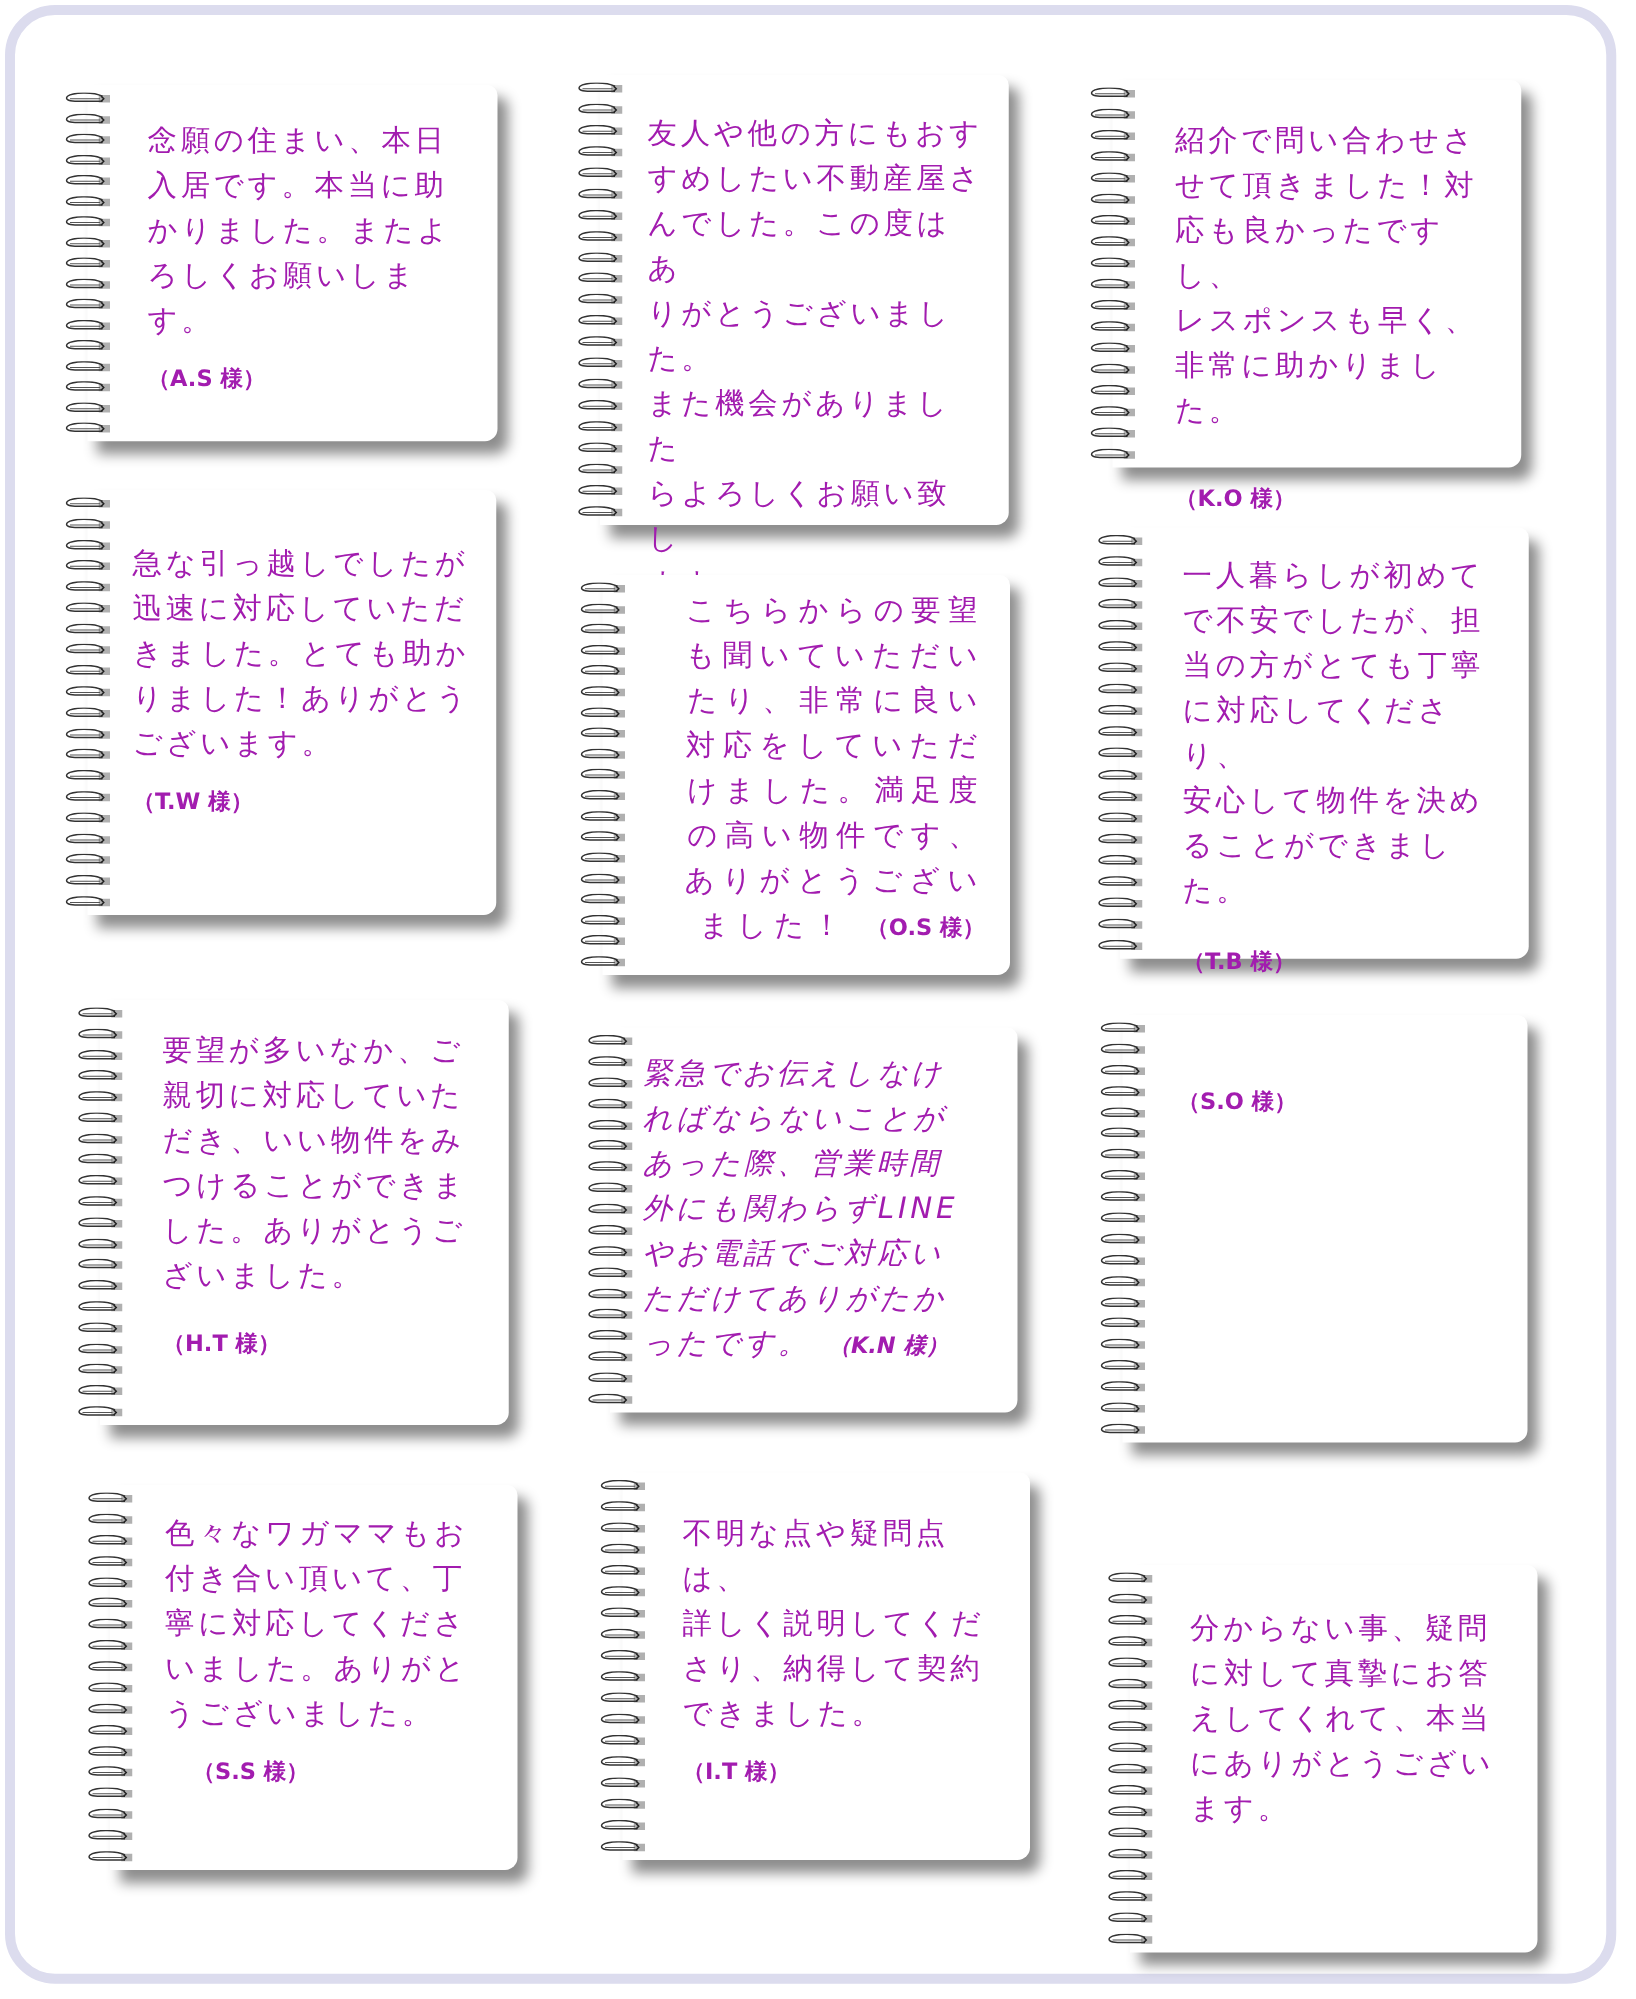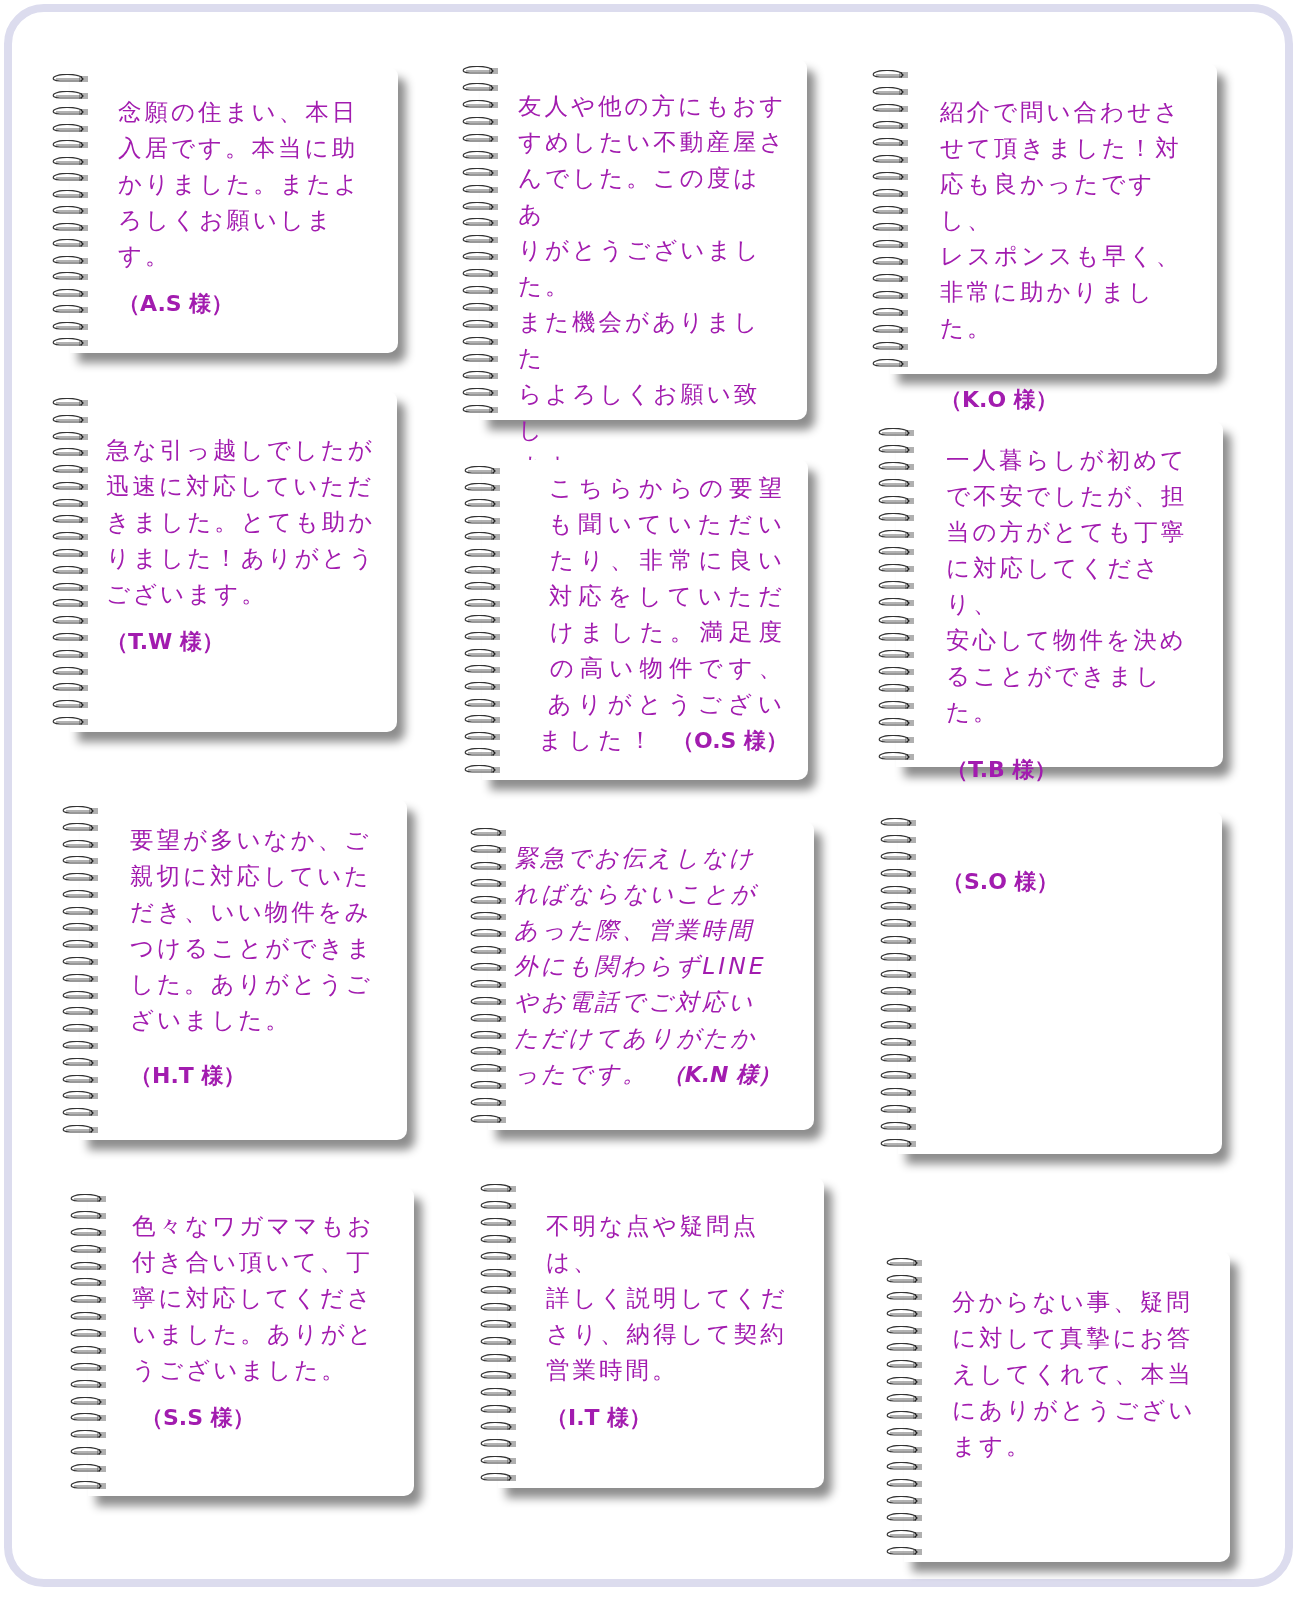--- a/index.html
+++ b/index.html
@@ -27,21 +27,21 @@
     width: 34px; height: 9px; position: relative;
   }
   .coil svg { display: block; }
   .note .body {
     position: absolute; left: 62px; right: 20px; top: 30px;
     font-size: 23.5px; line-height: 36px; color: #a21caf;
     letter-spacing: 3px; white-space: pre-line;
     font-family: "DejaVu Sans", sans-serif;
   }
   .note .sig {
-    display: block; font-weight: bold; font-size: 22px; letter-spacing: 0;
+    display: block; font-weight: bold; font-size: 18px; letter-spacing: 0;
     margin-top: 12px;
     font-family: "DejaVu Sans", sans-serif;
   }
   .note .sig.inline { display: inline; margin-left: 14px; margin-top: 0; }
 </style>
 </head>
 <body>
 
 <div class="frame"></div>
 
@@ -1677,21 +1677,21 @@
           <path d="M30 3 C22 -1, 6 0, 2 3 C0 5, 2 7, 8 7 L30 7" fill="none" stroke="#333" stroke-width="1.2"></path>
           <path d="M4 5 L28 5" fill="none" stroke="#555" stroke-width="0.9"></path>
           <path d="M29 3 L31 5 L29 7" fill="none" stroke="#222" stroke-width="1.2"></path>
         </svg>
       </div>
     </div>
   <div class="body" style="left:62px; top:20px;"><span>色々なワガママもお
 付き合い頂いて、丁
 寧に対応してくださ
 いました。ありがと
-うございました。</span><span class="sig" style="margin-left:9px;">（S.S 様）</span></div>
+うございました。</span><span class="sig" style="margin-left:22px;">（S.S 様）</span></div>
 </div>
 
 <div class="note" style="left:480px; top:1178px; width:344px; height:310px;">
   <div class="paper"></div>
   <div class="spiral">
       <div class="coil">
         <svg width="36" height="10" viewBox="0 0 36 10">
           <rect x="27" y="2" width="9" height="6" fill="#b0b0b0"></rect>
           <path d="M30 3 C22 -1, 6 0, 2 3 C0 5, 2 7, 8 7 L30 7" fill="none" stroke="#333" stroke-width="1.2"></path>
           <path d="M4 5 L28 5" fill="none" stroke="#555" stroke-width="0.9"></path>
@@ -1831,21 +1831,21 @@
           <rect x="27" y="2" width="9" height="6" fill="#b0b0b0"></rect>
           <path d="M30 3 C22 -1, 6 0, 2 3 C0 5, 2 7, 8 7 L30 7" fill="none" stroke="#333" stroke-width="1.2"></path>
           <path d="M4 5 L28 5" fill="none" stroke="#555" stroke-width="0.9"></path>
           <path d="M29 3 L31 5 L29 7" fill="none" stroke="#222" stroke-width="1.2"></path>
         </svg>
       </div>
     </div>
   <div class="body" style="left:66px; top:30px;"><span>不明な点や疑問点は、
 詳しく説明してくだ
 さり、納得して契約
-営業時間。</span><span class="sig">（I.T 様）</span></div>
+できました。</span><span class="sig">（I.T 様）</span></div>
 </div>
 
 <div class="note" style="left:886px; top:1252px; width:344px; height:310px;">
   <div class="paper"></div>
   <div class="spiral">
       <div class="coil">
         <svg width="36" height="10" viewBox="0 0 36 10">
           <rect x="27" y="2" width="9" height="6" fill="#b0b0b0"></rect>
           <path d="M30 3 C22 -1, 6 0, 2 3 C0 5, 2 7, 8 7 L30 7" fill="none" stroke="#333" stroke-width="1.2"></path>
           <path d="M4 5 L28 5" fill="none" stroke="#555" stroke-width="0.9"></path>

